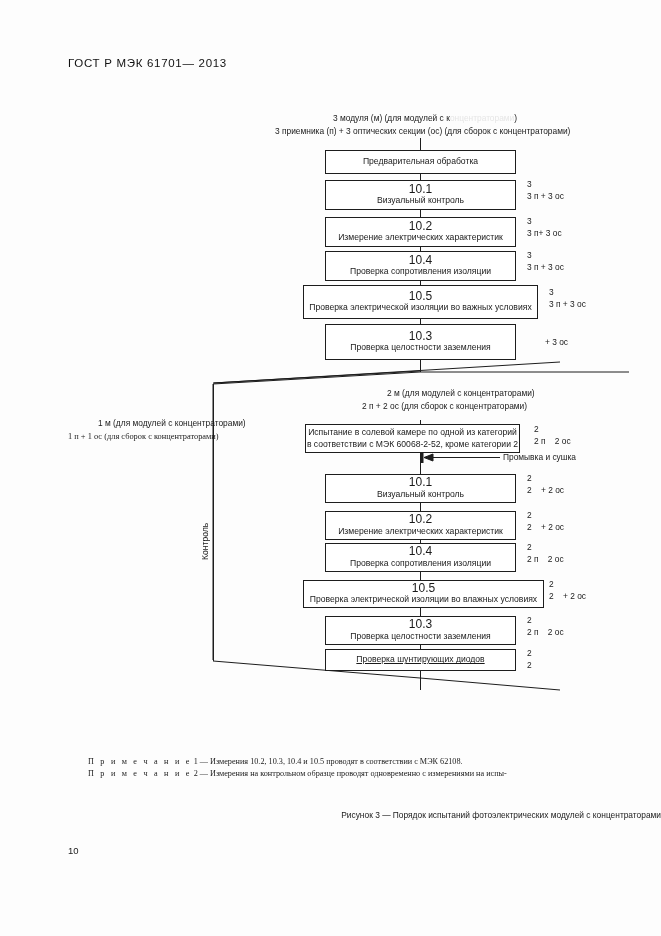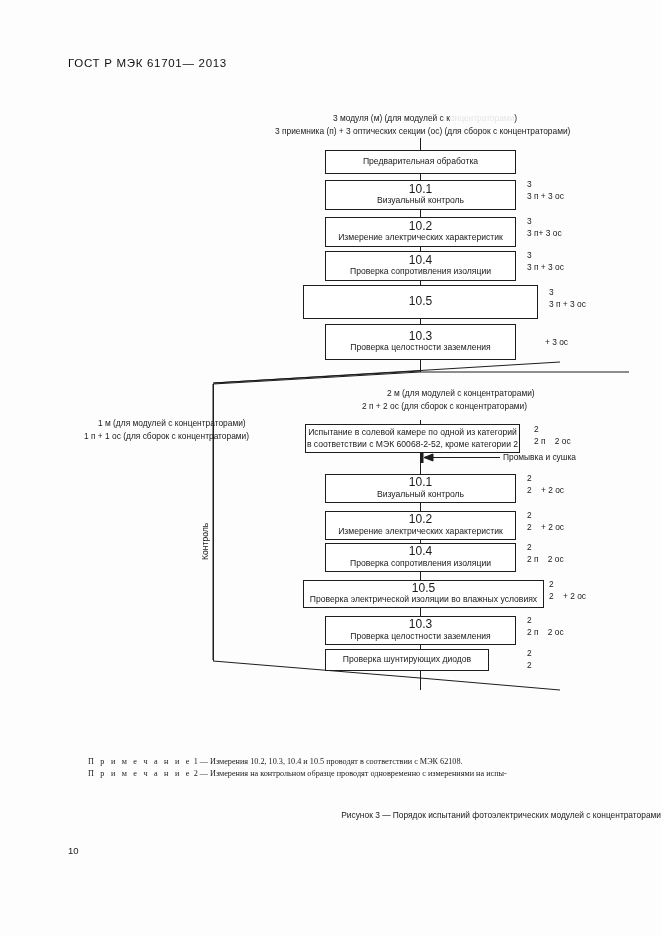--- a/index.html
+++ b/index.html
@@ -221,34 +221,35 @@
     <div class="side" style="left:527px; top:216px;"><span>3</span><br><span>3 п+ 3 ос</span></div>
 
     <div class="node" style="left:325px; top:251px; width:191px; height:30px;">
       <div class="num">10.4</div>
       <div class="ttl">Проверка сопротивления изоляции</div>
     </div>
     <div class="side" style="left:527px; top:250px;"><span>3</span><br><span>3 п + 3 ос</span></div>
 
     <div class="node" style="left:303px; top:285px; width:235px; height:34px;">
       <div class="num">10.5</div>
+      <div class="ttl">Проверка электрической изоляции во важных условиях</div>
     </div>
     <div class="side" style="left:549px; top:287px;"><span>3</span><br><span>3 п + 3 ос</span></div>
 
     <div class="node" style="left:325px; top:324px; width:191px; height:36px;">
       <div class="num">10.3</div>
       <div class="ttl">Проверка целостности заземления</div>
     </div>
     <div class="side" style="left:545px; top:337px;"><span>+ 3 ос</span></div>
 
     <div class="cap" style="left:387px; top:388px;">2 м (для модулей с концентраторами)</div>
     <div class="cap" style="left:362px; top:401px;">2 п + 2 ос (для сборок с концентраторами)</div>
 
     <div class="cap" style="left:98px; top:418px;">1 м (для модулей с концентраторами)</div>
-    <div class="cap" style="left:84px; top:431px;">1 п + 1 ос (для сборок с концентраторами)</div>
+    <div class="cap" style="left:68px; top:431px;font-family:Liberation Serif, serif;">1 п + 1 ос (для сборок с концентраторами)</div>
 
     <div class="node" style="left:305px; top:424px; width:215px; height:29px;">
       <div class="ttl">Испытание в солевой камере по одной из категорий</div>
       <div class="ttl">в соответствии с МЭК 60068-2-52, кроме категории 2</div>
     </div>
     <div class="side" style="left:534px; top:424px;"><span>2</span><br><span>2 п    2 ос</span></div>
 
     <div class="cap" style="left:503px; top:452px;">Промывка и сушка</div>
 
     <div class="vlabel" style="left:200px; top:560px;">Контроль</div>
@@ -276,21 +277,21 @@
       <div class="ttl">Проверка электрической изоляции во влажных условиях</div>
     </div>
     <div class="side" style="left:549px; top:579px;"><span>2</span><br><span>2    + 2 ос</span></div>
 
     <div class="node" style="left:325px; top:616px; width:191px; height:29px;">
       <div class="num">10.3</div>
       <div class="ttl">Проверка целостности заземления</div>
     </div>
     <div class="side" style="left:527px; top:615px;"><span>2</span><br><span>2 п    2 ос</span></div>
 
-    <div class="node" style="left:325px; top:649px; width:164px; height:22px;">
+    <div class="node" style="left:325px; top:649px; width:191px; height:22px;text-decoration:underline;">
       <div class="ttl">Проверка шунтирующих диодов</div>
     </div>
     <div class="side" style="left:527px; top:648px;"><span>2</span><br><span>2</span></div>
 
   </div>
 
   <div class="notes">
     <p class="note-indent"><span class="sp">П р и м е ч а н и е</span> <span>1</span> <span>— Измерения 10.2, 10.3, 10.4 и 10.5 проводят в соответствии с МЭК 62108.</span></p>
     <p class="note-indent"><span class="sp">П р и м е ч а н и е</span> <span>2</span> <span>— Измерения на контрольном образце проводят одновременно с измерениями на испы-</span></p>
   </div>

